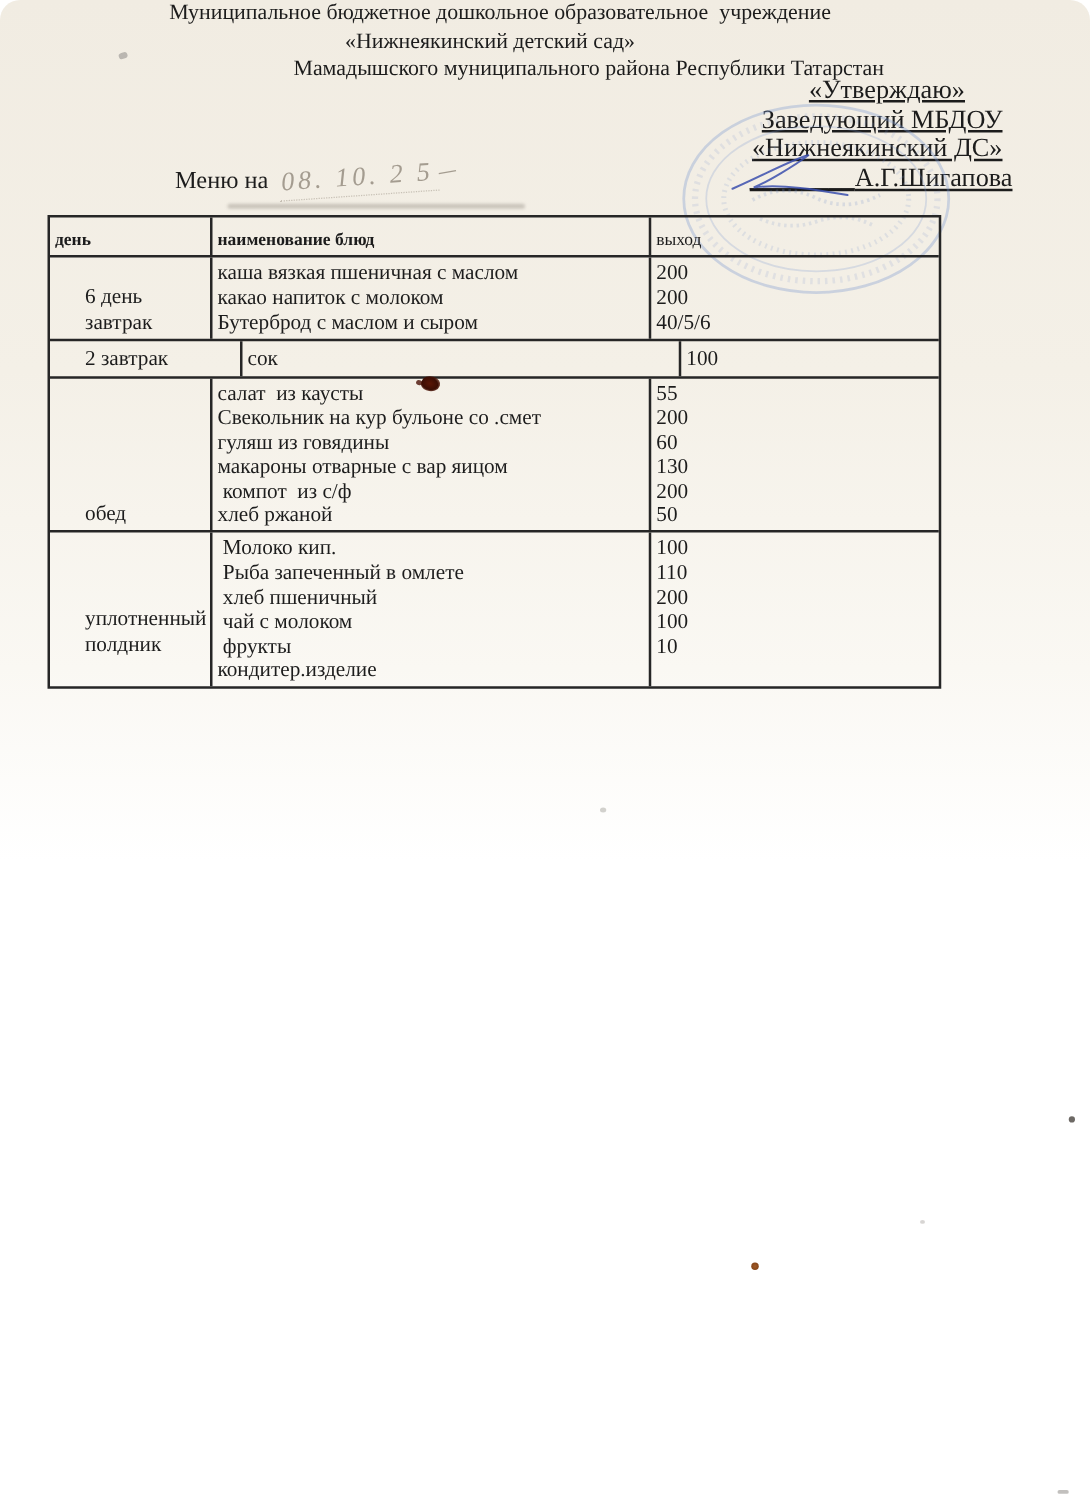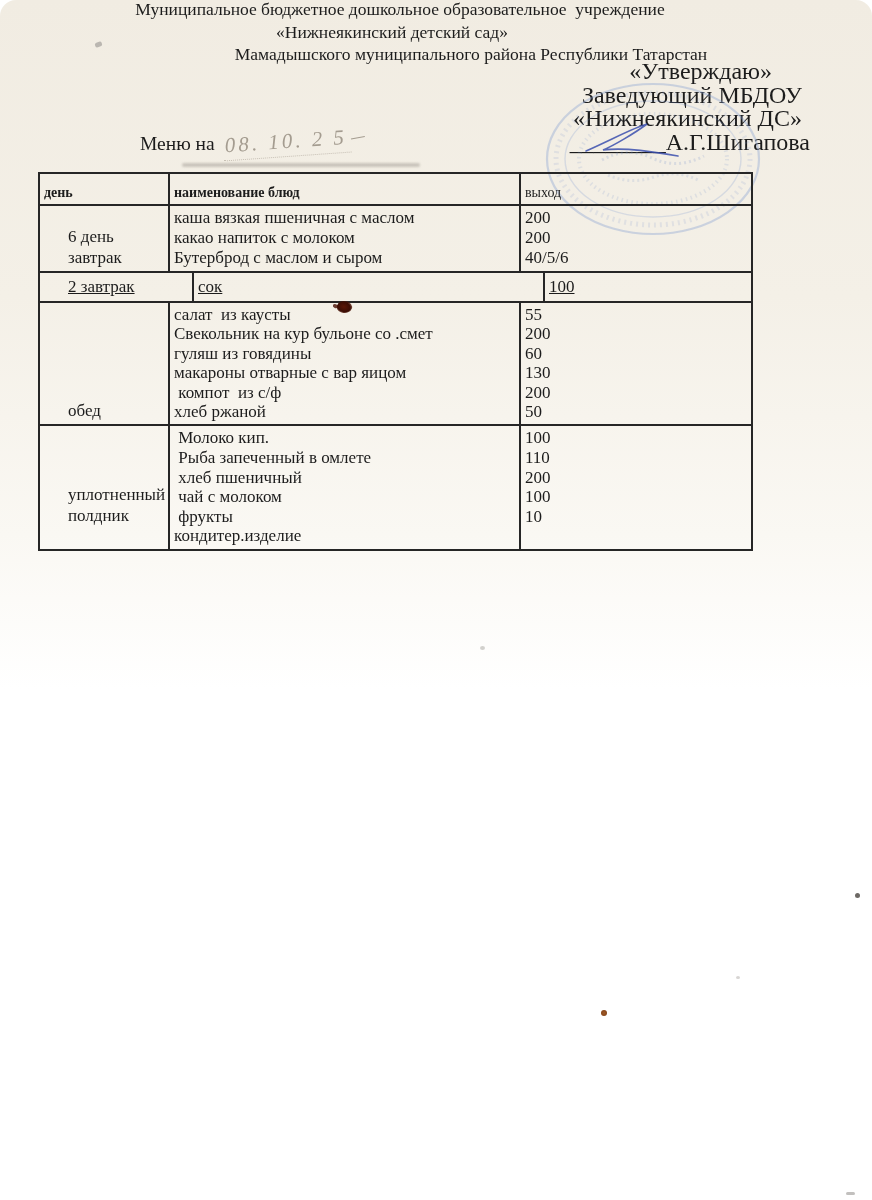--- a/index.html
+++ b/index.html
@@ -10,21 +10,21 @@
        background:linear-gradient(180deg,#f1ece2 0%,#f4f0e7 25%,#faf8f3 45%,#ffffff 58%,#ffffff 100%);border-radius:16px;}
 
   
   .doc-header{position:absolute;top:-2px;left:0;width:872px;font-size:17.5px;line-height:22.5px;}
   .hline{position:relative;text-align:center;white-space:pre;}
   .hline1{left:-36px;}
   .hline2{left:-44px;}
   .hline3{left:35px;}
 
   
-  .approval{position:absolute;top:60px;right:62px;text-align:right;font-size:24px;line-height:23.5px;}
+  .approval{position:absolute;top:60px;right:62px;text-align:right;font-size:21px;line-height:23.5px;text-decoration:underline;}
   .approval .a0{padding-right:38px;}
   .approval .a1,.approval .a2{padding-right:8px;}
   .sig-row{position:relative;white-space:pre;}
   .sig-blank{letter-spacing:0;}
 
   
   .stamp{position:absolute;left:542px;top:80px;width:224px;height:160px;pointer-events:none;}
 
   
   .signature{position:absolute;left:583px;top:120px;width:100px;height:40px;pointer-events:none;}
@@ -44,21 +44,21 @@
   .trow:first-child{border-top:none;}
   .cell{border-left:2px solid #262626;padding:2px 3px 3px 4px;box-sizing:border-box;}
   .cell:first-child{border-left:none;}
   .th{display:flex;align-items:flex-end;font-weight:bold;font-size:14px;height:30px;}
   .th.norm{font-weight:normal;font-size:14px;}
   .day{display:flex;flex-direction:column;justify-content:flex-end;margin-left:24px;}
   .day span{white-space:pre-line;line-height:21px;}
   .day.center{justify-content:center;}
   .day.up1{padding-bottom:23px;}
   .line{line-height:20px;white-space:pre;}
-  .r2{min-height:28px;text-decoration:underline;}
+  .r2{min-height:28px;}
   .r3 .line{line-height:19.4px;}
   .r4 .line{line-height:19.6px;}
 
   
   .smudge-line{position:absolute;left:182px;top:163px;width:238px;height:4px;
        background:rgba(110,104,94,0.30);filter:blur(1.2px);border-radius:2px;}
   .ink-blot{position:absolute;left:337px;top:301px;width:15px;height:12px;
        background:radial-gradient(ellipse at 45% 50%, #5a1606 0%, #3c0e04 55%, rgba(90,22,6,0.65) 80%, rgba(90,22,6,0) 100%);
        border-radius:55% 45% 60% 40%;transform:rotate(18deg);}
   .ink-blot::after{content:"";position:absolute;left:-4px;top:6px;width:5px;height:4px;

